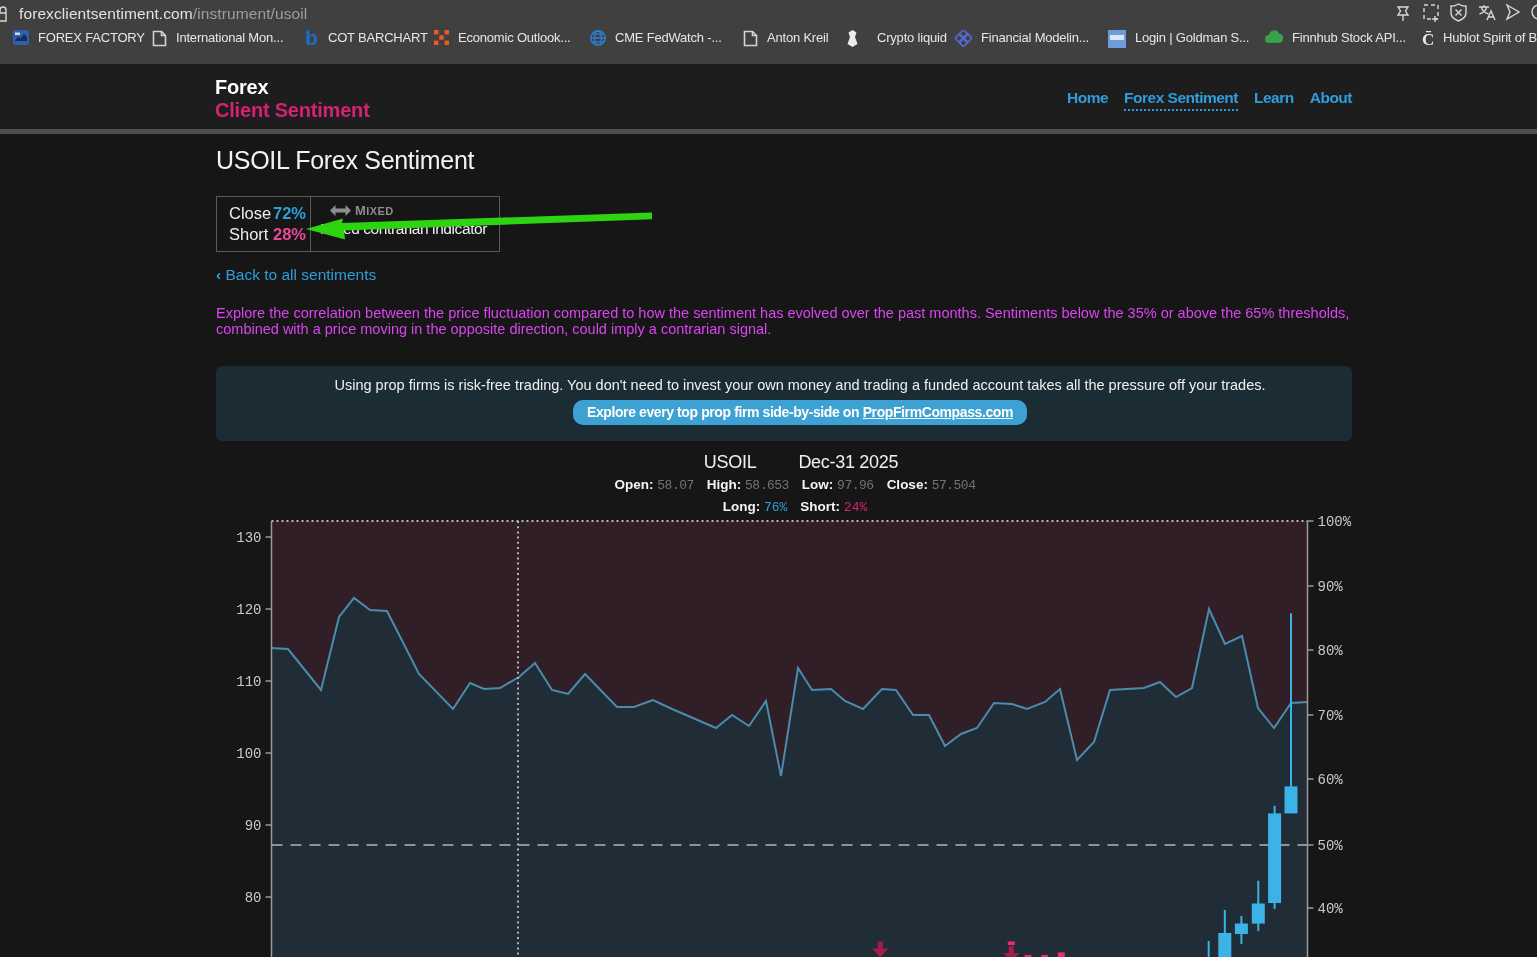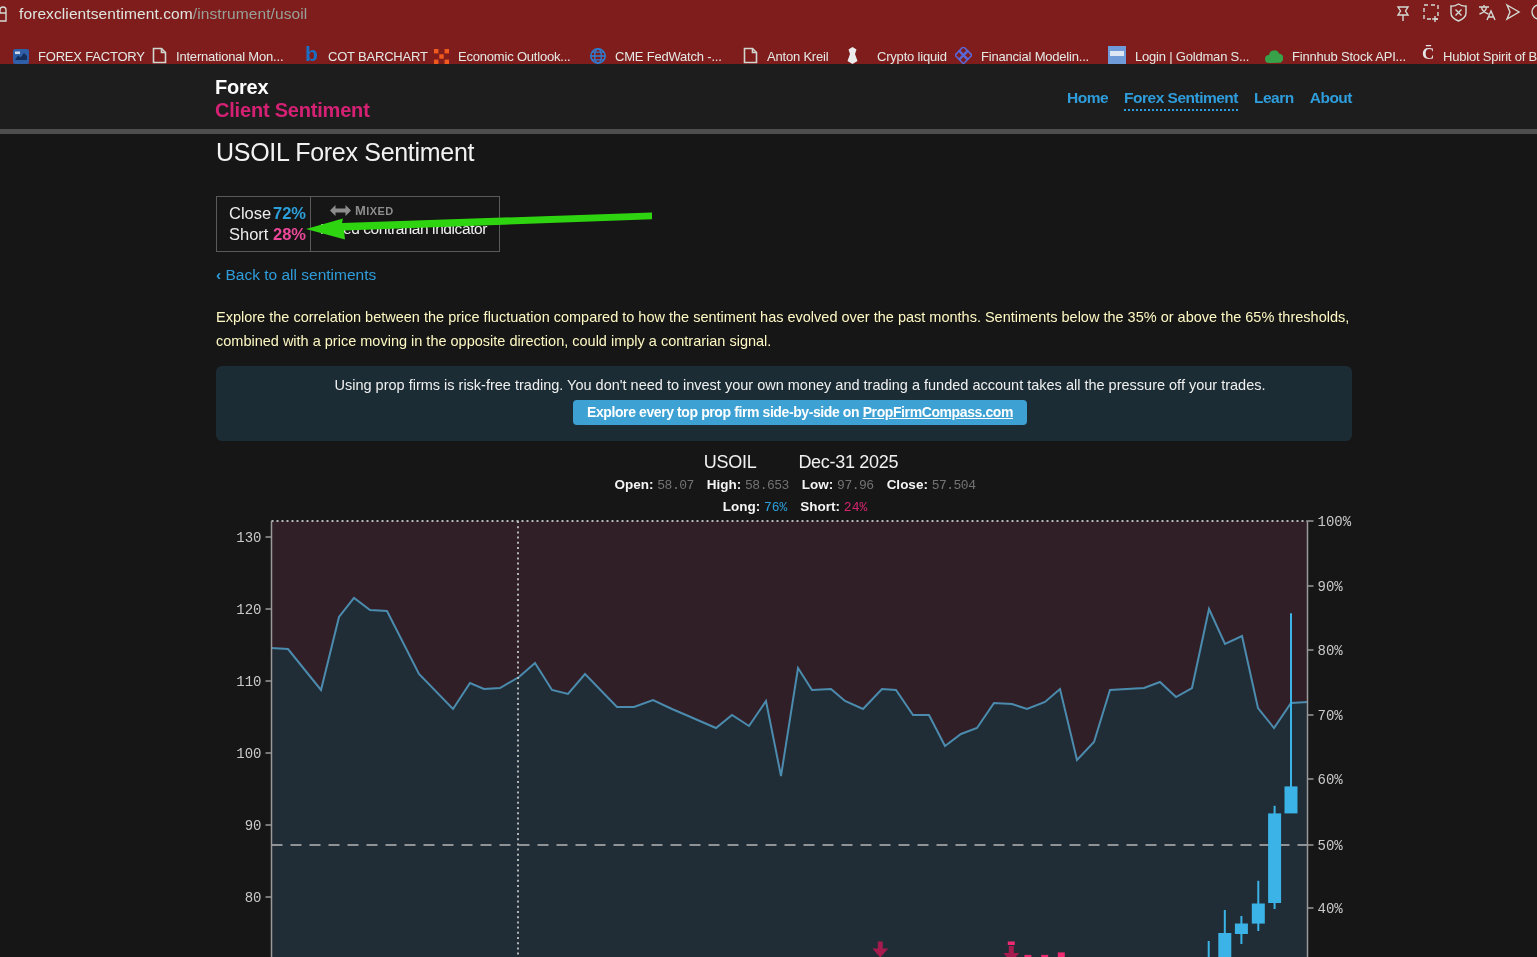--- a/index.html
+++ b/index.html
@@ -1,45 +1,45 @@
 <!DOCTYPE html>
 <html><head>
 <meta charset="utf-8">
 <style>
   * { margin:0; padding:0; box-sizing:border-box; }
   html,body { width:1537px; height:957px; overflow:hidden; background:#151515;
     font-family:"Liberation Sans", sans-serif; }
-  .chrome { position:absolute; left:0; top:0; width:1537px; height:64px; background:#7f1d1d; }
+  .chrome { position:absolute; left:0; top:0; width:1537px; height:64px; background:#404040; }
   .urlrow { position:absolute; left:0; top:0; width:1537px; height:30px; }
   .url { position:absolute; left:19px; top:5px; font-size:15.5px; color:#dfe5df; letter-spacing:0.1px; }
   .url .path { color:#98a098; }
   .bmrow { position:absolute; left:0; top:30px; width:1537px; height:34px; }
-  .bm { position:absolute; top:0; height:34px; display:flex; align-items:flex-end; gap:9px;
+  .bm { position:absolute; top:0; height:34px; display:flex; align-items:flex-start; gap:9px;
         color:#e4e8e4; font-size:13px; letter-spacing:-0.2px; white-space:nowrap; }
   .hdr { position:absolute; left:0; top:64px; width:1537px; height:65px; background:#1d1d1d; }
   .hdr .logo1 { position:absolute; left:215px; top:12px; font-size:20px; font-weight:bold; color:#fdfdfd; letter-spacing:-0.2px;}
   .hdr .logo2 { position:absolute; left:215px; top:35px; font-size:20px; font-weight:bold; color:#d42173; letter-spacing:-0.2px;}
   .nav { position:absolute; right:185px; top:25px; font-size:15.5px; font-weight:bold; color:#2f9ddb; letter-spacing:-0.5px; }
   .nav span { margin-left:16px; }
   .nav .cur { border-bottom:2px dotted #2f9ddb; padding-bottom:3px; }
   .divider { position:absolute; left:0; top:129px; width:1537px; height:5px; background:#4e4e4e; }
   .content { position:absolute; left:0; top:134px; width:1537px; height:823px; background:#161616; }
-  h1 { position:absolute; left:216px; top:4px; font-size:25px; font-weight:500; color:#f2f2f2; letter-spacing:-0.3px;}
+  h1 { position:absolute; left:216px; top:12px; font-size:25px; font-weight:500; color:#f2f2f2; letter-spacing:-0.3px;}
   .sbox { position:absolute; left:216px; top:62px; width:284px; height:56px; border:1px solid #5a5a5a; display:flex; }
   .scell1 { width:94px; border-right:1px solid #5a5a5a; padding:6px 0 0 12px; font-size:16.5px; color:#ededed; line-height:20.5px; white-space:nowrap;}
   .scell1 b.l { color:#2d9fd9; } .scell1 b.s { color:#ec4899;text-align:right; }
   .scell1 .lab { display:inline-block; width:44px; }
   .scell2 { padding:6px 0 0 9px; font-size:15px; color:#f0f0f0; white-space:nowrap; }
   .scell2 .row2 { margin-top:2px; letter-spacing:-0.4px; font-size:15.5px; }
   .mixedrow { color:#8d8d8d; font-weight:bold; font-size:13px; letter-spacing:0.4px; margin-left:10px; }
   .backlink { position:absolute; left:216px; top:132px; font-size:15.5px; color:#2f9ddb; }
-  .para { position:absolute; left:216px; top:171px; width:1160px; font-size:14.5px; color:#fef9c3; line-height:24px; letter-spacing:0px;}
+  .para { position:absolute; left:216px; top:171px; width:1160px; font-size:14.5px; color:#d946ef; line-height:16px; letter-spacing:0px;}
   .propbox { position:absolute; left:216px; top:232px; width:1136px; height:75px; background:#1c2c35; border-radius:6px; text-align:center;padding-left:32px;}
   .propbox .t1 { margin-top:11px; font-size:14.5px; color:#f0f0f0; }
-  .propbtn { display:inline-block; margin-top:7px; background:#3da2d3; border-radius:4px; padding:4px 14px 5px;
+  .propbtn { display:inline-block; margin-top:7px; background:#3da2d3; border-radius:10px; padding:4px 14px 5px;
              font-size:14px; font-weight:bold; color:#ffffff; letter-spacing:-0.4px; }
   .ctitle { position:absolute; left:11px; top:318px; width:1580px; text-align:center; font-size:18px; color:#f0f0f0; letter-spacing:-0.3px;}
   .cohlc { position:absolute; left:5px; top:343px; width:1580px; text-align:center; font-size:13.5px; color:#f4f4f4; font-weight:bold;}
   .cohlc .v { font-family:"Liberation Mono", monospace; font-weight:normal; color:#737373; font-size:13px; letter-spacing:-0.5px;}
   .cls { position:absolute; left:5px; top:365px; width:1580px; text-align:center; font-size:13.5px; color:#f4f4f4; font-weight:bold;}
   .cls .vl { font-family:"Liberation Mono", monospace; font-weight:normal; color:#2d9fd9; font-size:13px;}
   .cls .vs { font-family:"Liberation Mono", monospace; font-weight:normal; color:#d6256e; font-size:13px;}
   .gap { display:inline-block; width:13px; }
 </style>
 </head>

